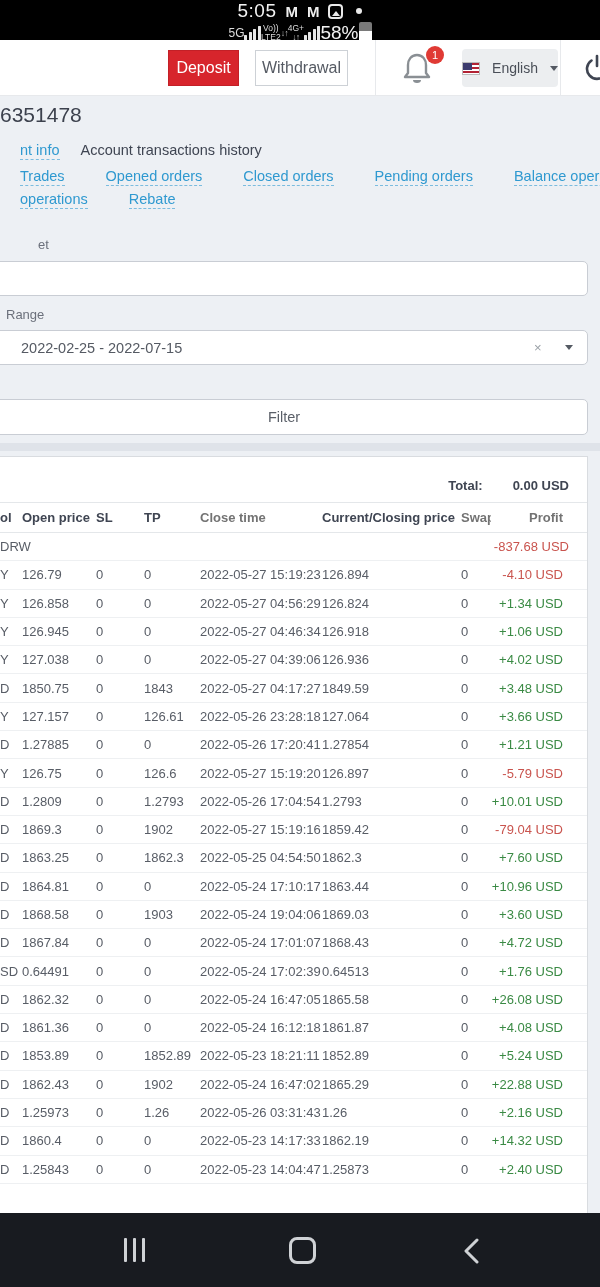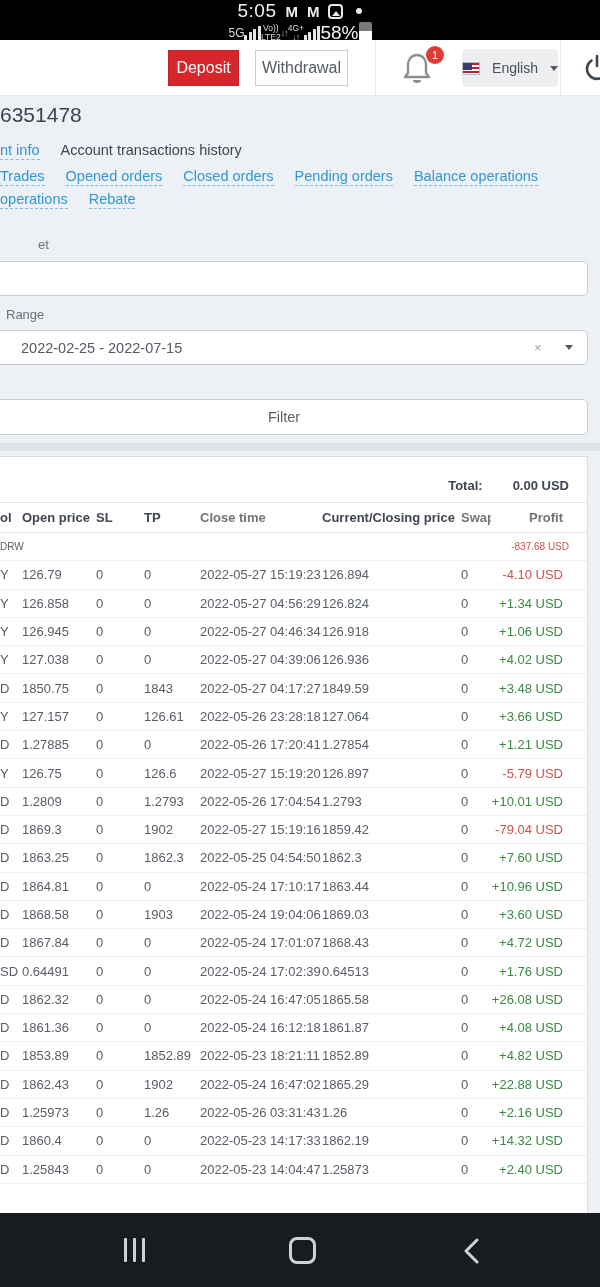--- a/index.html
+++ b/index.html
@@ -43,21 +43,21 @@
   .power-wrap { position:absolute; left:583px; top:14px; }
 
   
   .content { position:absolute; top:97px; left:0; width:600px; bottom:74px; background:#edf0f4; }
   .acct-num { position:absolute; top:6px; left:0; font-size:21px; color:#3c414d; }
 
   .nav-row { position:absolute; left:0; display:flex; gap:21px; white-space:nowrap; font-size:14.5px; }
   .nav-row1 { top:45px; }
   .nav-row2 { top:71px; }
   .nav-row3 { top:94px; }
-  .nav-link { color:#2f99d0; text-decoration:none; border-bottom:1px dashed rgba(47,153,208,.6); padding-bottom:1px; cursor:pointer; }
+  .nav-link { color:#2f99d0; text-decoration:none; border-bottom:1px dashed rgba(47,153,208,.6); padding-bottom:1px; cursor:pointer;margin-left:20px; }
   .nav-current { color:#3f4552; }
 
   .fld-label { position:absolute; font-size:13px; color:#6b707b; }
   .lbl-ticket { top:140px; left:13px;padding-left:25px; }
   .lbl-range { top:210px; left:6px; }
   .text-input { position:absolute; left:-20px; width:608px; height:35px; background:#fff; border:1px solid #c9cdd4; border-radius:5px; font-family:inherit; font-size:14.5px; color:#555a63; padding:0 38px 0 40px; }
   .inp-ticket { top:164px; }
   .inp-range { top:233px; }
   .inp-clear { position:absolute; top:243px; left:534px; font-size:13px; color:#9aa0a6; cursor:pointer; }
   .inp-caret { position:absolute; top:248px; left:565px; cursor:pointer; }
@@ -68,21 +68,21 @@
   
   .card { position:absolute; top:359px; left:-12px; width:600px; bottom:0; background:#fff; border:1px solid #d9dce0; border-left:none; border-bottom:none; }
   .card-inner { padding-left:12px; }
   .total-row { height:46px; display:flex; align-items:flex-end; justify-content:flex-end; gap:30px; padding:0 18px 9px 0; border-bottom:1px solid #e4e7ea; font-size:13px; font-weight:bold; color:#3f4552; }
   .grid-row { display:grid; grid-template-columns:22px 74px 48px 56px 122px 139px 30px 1fr; align-items:center; }
   .thead { height:30px; font-size:13px; font-weight:bold; color:#3f4552; border-bottom:1px solid #e4e7ea; }
   .thead .link-col { color:#737373; }
   .tcell { overflow:hidden; white-space:nowrap; }
   .c7 { text-align:right; padding-right:24px; }
   .trow { height:28.3px; font-size:13px; color:#585d66; border-bottom:1px solid #eef0f2; }
-  .sum-row { height:28.3px; display:flex; align-items:center; justify-content:space-between; font-size:10px; color:#585d66; border-bottom:1px solid #eef0f2; }
+  .sum-row { height:28.3px; display:flex; align-items:center; justify-content:space-between; font-size:13px; color:#585d66; border-bottom:1px solid #eef0f2; }
   .sum-row .profit { padding-right:18px; }
   .neg { color:#c9544e; }
   .pos { color:#3a8a44; }
 
   
   .android-nav { position:absolute; bottom:0; left:0; width:600px; height:74px; background:#181b20; }
   .an-recents { position:absolute; left:124px; top:25px; display:flex; gap:6px; cursor:pointer; }
   .an-recents i { display:block; width:3px; height:24px; background:#cfd2d5; border-radius:1px; }
   .an-home { position:absolute; left:289px; top:24px; width:27px; height:27px; border:3px solid #cfd2d5; border-radius:8px; cursor:pointer; }
   .an-back { position:absolute; left:462px; top:25px; cursor:pointer; }
@@ -377,21 +377,21 @@
               <div class="tcell c7 pos">+4.08 USD</div>
             </div>
             <div class="grid-row trow">
               <div class="tcell c0">D</div>
               <div class="tcell c1">1853.89</div>
               <div class="tcell c2">0</div>
               <div class="tcell c3">1852.89</div>
               <div class="tcell c4">2022-05-23 18:21:11</div>
               <div class="tcell c5">1852.89</div>
               <div class="tcell c6">0</div>
-              <div class="tcell c7 pos">+4.82 USD</div>
+              <div class="tcell c7 pos">+5.24 USD</div>
             </div>
             <div class="grid-row trow">
               <div class="tcell c0">D</div>
               <div class="tcell c1">1862.43</div>
               <div class="tcell c2">0</div>
               <div class="tcell c3">1902</div>
               <div class="tcell c4">2022-05-24 16:47:02</div>
               <div class="tcell c5">1865.29</div>
               <div class="tcell c6">0</div>
               <div class="tcell c7 pos">+22.88 USD</div>

